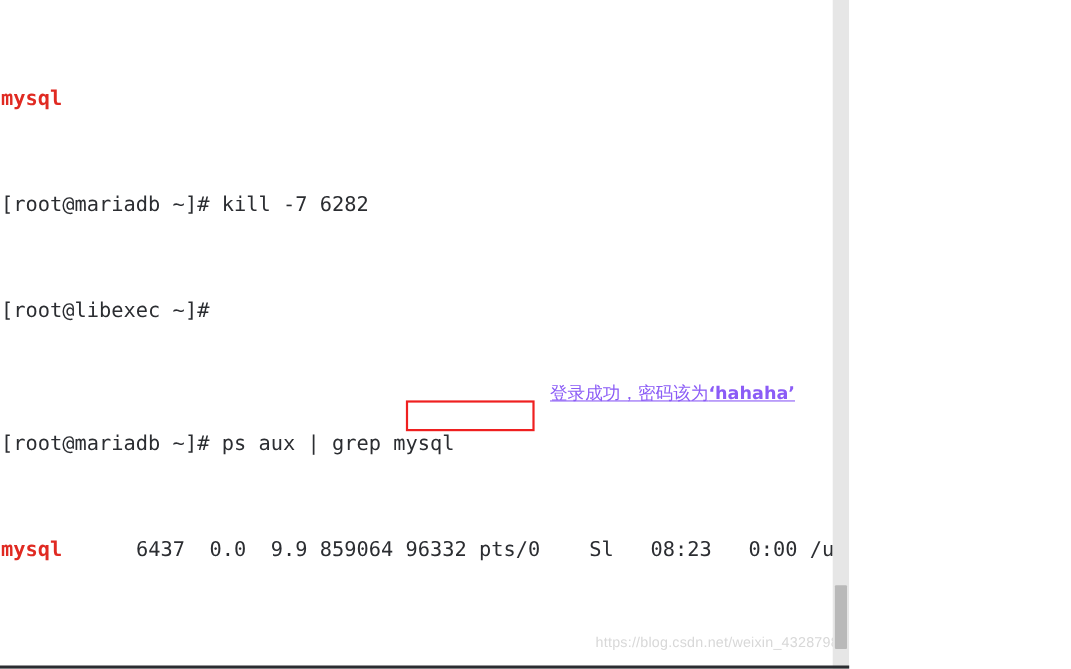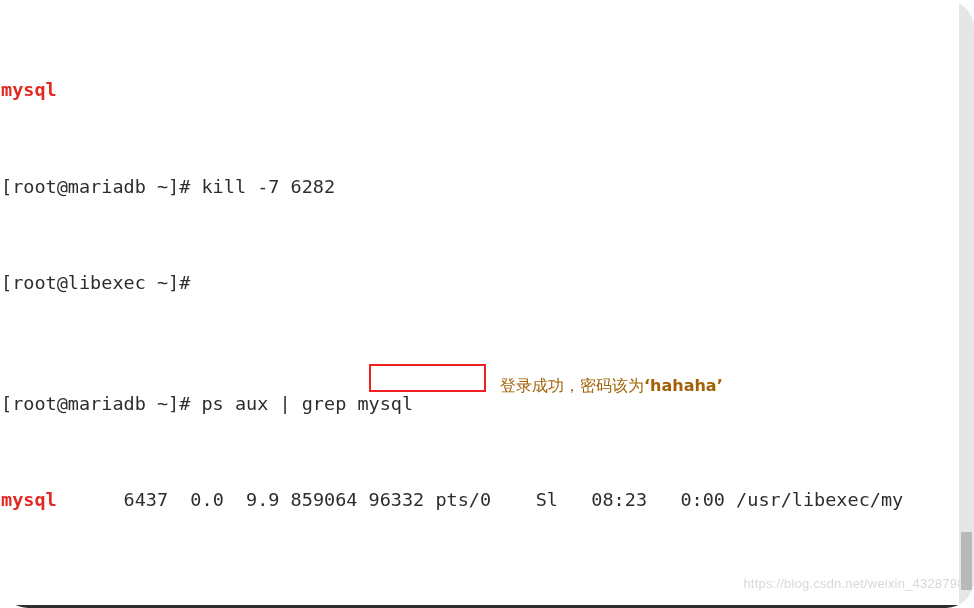--- a/index.html
+++ b/index.html
@@ -9,29 +9,28 @@
   }
   body {
     width: 974px;
     height: 608px;
     overflow: hidden;
     font-family: "DejaVu Sans Mono", "Liberation Mono", monospace;
   }
 
   #terminal {
     position: relative;
-    width: 974px;
+    width: 772px;
     height: 608px;
     background: #ffffff;
     color: #2b2d31;
     font-size: 18.5px;
     line-height: 24.1px;
     letter-spacing: 0px;
     overflow: hidden;
-    border-radius: 28px;
   }
 
   #lines {
     position: absolute;
     left: 0;
     top: -18px;
     width: 974px;
     white-space: pre;
   }
 
@@ -55,26 +54,27 @@
     height: 28px;
     border: 2px solid #ef2020;
     box-sizing: border-box;
     pointer-events: none;
   }
 
   
   #annotation {
     position: absolute;
     left: 500px;
-    top: 376px;
-    color: #a16207;
+    top: 348px;
+    color: #8b5cf6;
     font-family: "DejaVu Sans", "Liberation Sans", sans-serif;
     font-size: 16px;
     line-height: 20px;
     white-space: pre;
+    text-decoration: underline;
   }
   #annotation .quoted {
     font-weight: bold;
   }
 
   
   #watermark {
     position: absolute;
     right: 2px;
     bottom: 12px;

